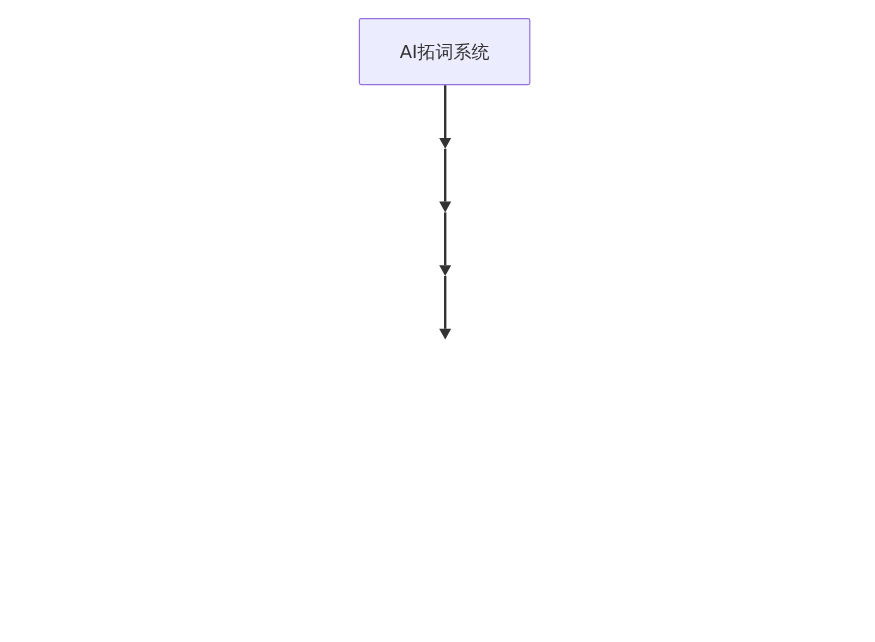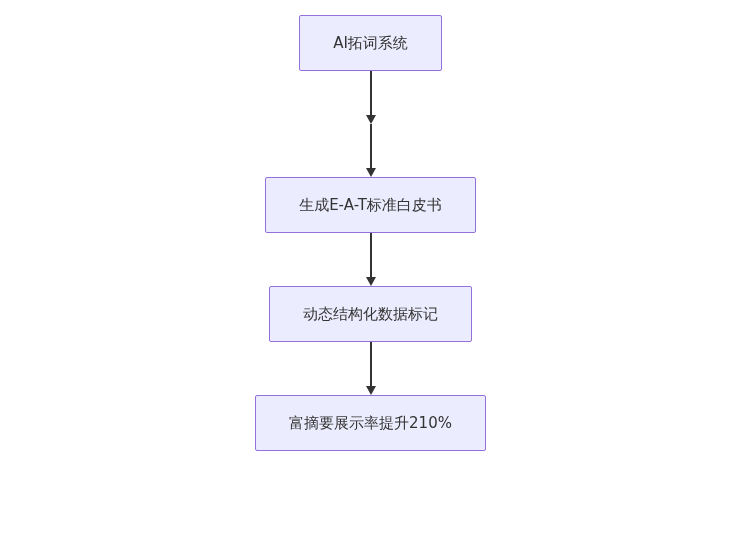--- a/index.html
+++ b/index.html
@@ -75,35 +75,26 @@
     <div class="line"></div>
     <div class="head"></div>
   </div>
 
 
   <div class="connector">
     <div class="line"></div>
     <div class="head"></div>
   </div>
 
-  <div class="node">
-    <span class="node-label">生成E-A-T标准白皮书</span>
-  </div>
 
   <div class="connector">
     <div class="line"></div>
     <div class="head"></div>
   </div>
 
-  <div class="node">
-    <span class="node-label">动态结构化数据标记</span>
-  </div>
 
   <div class="connector">
     <div class="line"></div>
     <div class="head"></div>
   </div>
 
-  <div class="node">
-    <span class="node-label">富摘要展示率提升210%</span>
-  </div>
 
 </div>
 
 </body></html>

